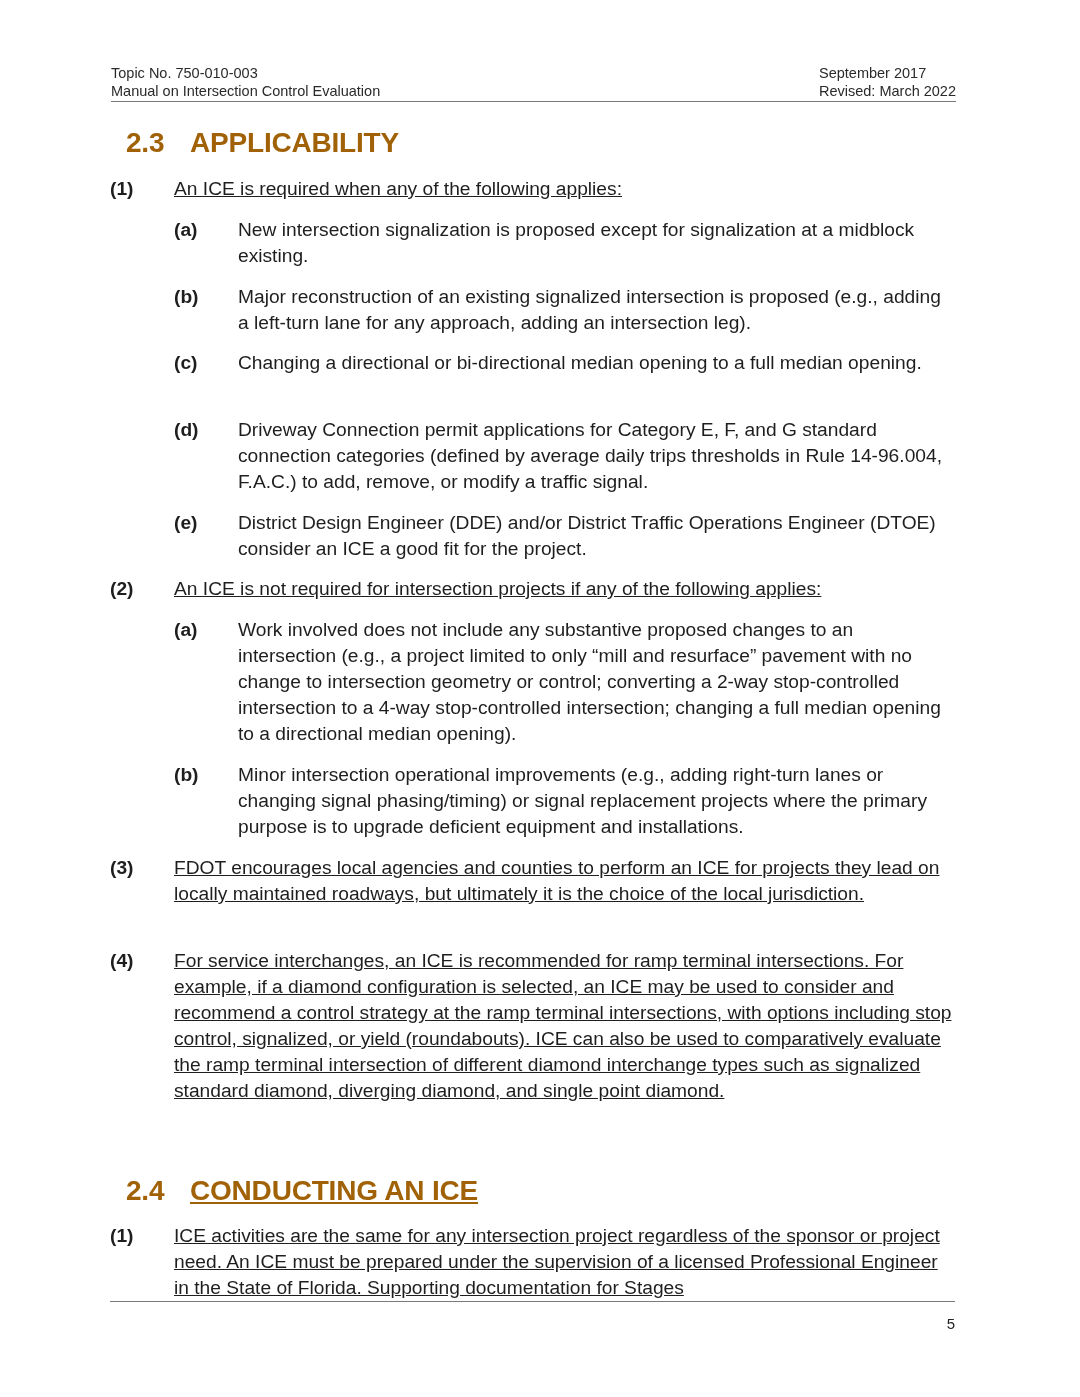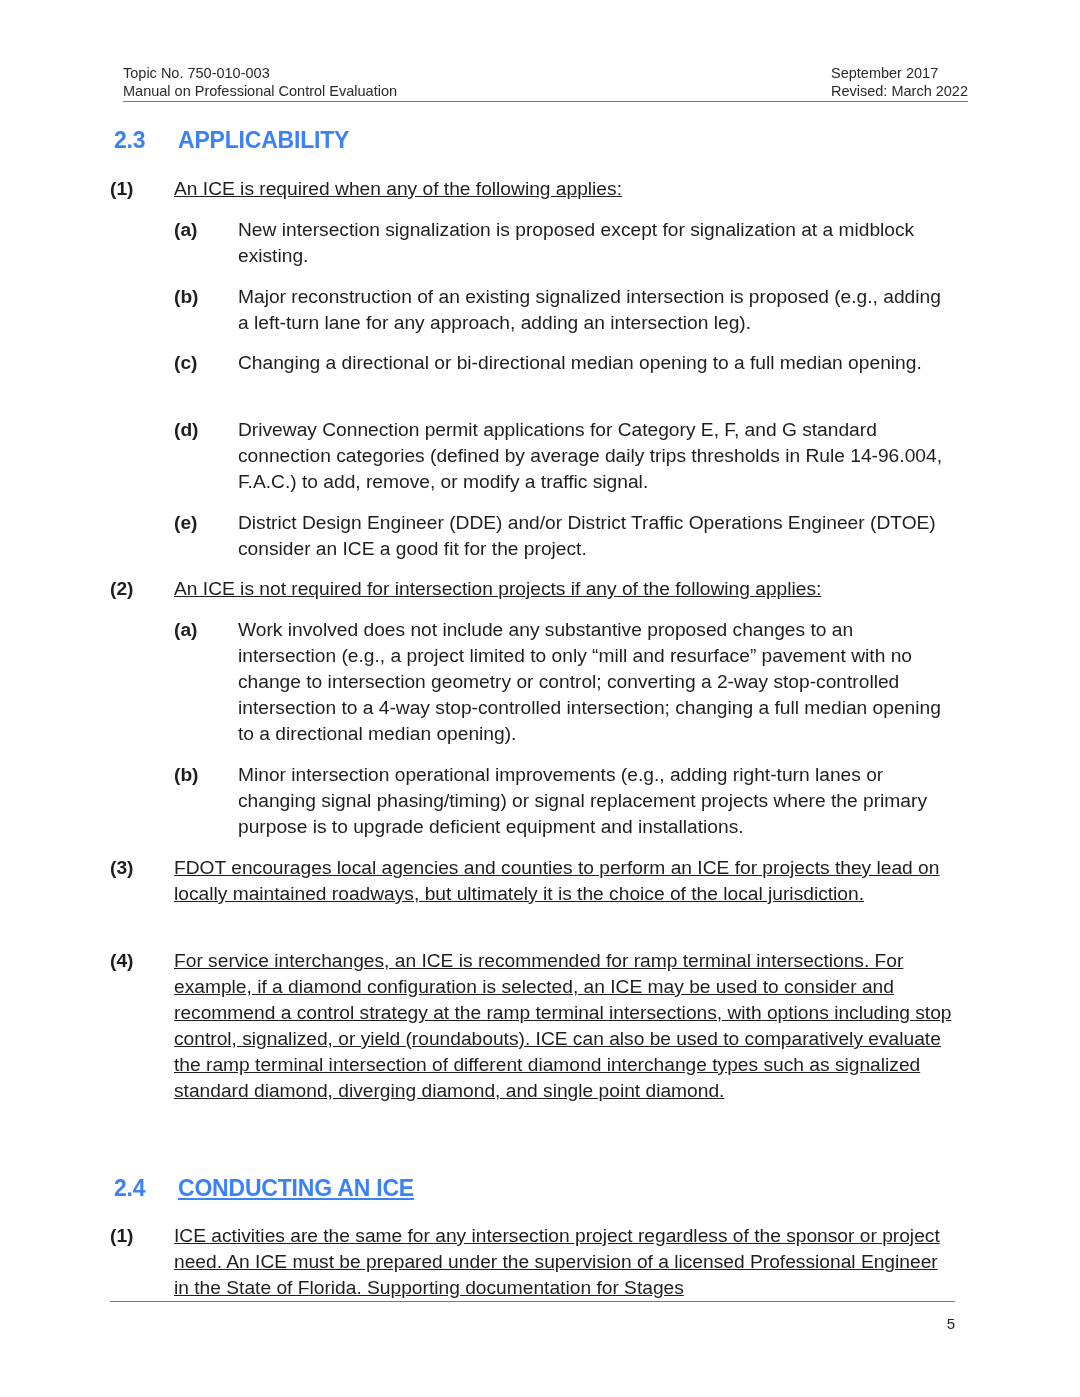--- a/index.html
+++ b/index.html
@@ -17,36 +17,36 @@
     }
     .page {
       position: absolute;
       left: 110px;
       top: 0;
       width: 845px;
     }
     .header {
       position: absolute;
       top: 63px;
-      left: 13px;
+      left: 1px;
       width: 845px;
       height: 38px;
       border-bottom: 1.5px solid #7a7a7a;
       font-size: 14.5px;
       line-height: 18px;
       color: #2a2a2a;
     }
     .header-left { position: absolute; left: 0; top: 1px; }
     .header-right { position: absolute; right: 0; top: 1px; text-align: left; }
     .section-title {
       position: absolute;
-      left: 4px;
-      font-size: 23px;
+      left: 16px;
+      font-size: 28px;
       font-weight: bold;
-      color: #3b82f6;
+      color: #a16207;
       letter-spacing: -0.2px;
     }
     .section-title .num { display: inline-block; width: 64px; }
     .para {
       position: absolute;
       left: 0;
       width: 845px;
       font-size: 19.2px;
       line-height: 26px;
       color: #1e1e1e;
@@ -96,21 +96,21 @@
     }
   </style>
 </head>
 <body>
 
 <div class="page">
 
   <div class="header">
     <div class="header-left">
       <div>Topic No. 750-010-003</div>
-      <div>Manual on Professional Control Evaluation</div>
+      <div>Manual on Intersection Control Evaluation</div>
     </div>
     <div class="header-right">
       <div>September 2017</div>
       <div>Revised: March 2022</div>
     </div>
   </div>
 
   <div class="section-title" style="top:127px;">
     <span class="num">2.3</span><span>APPLICABILITY</span>
   </div>

